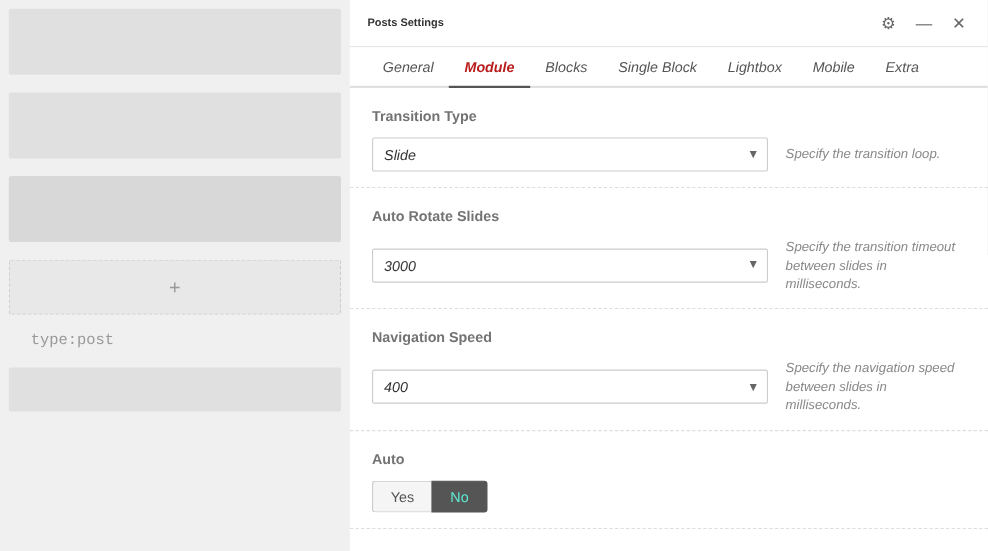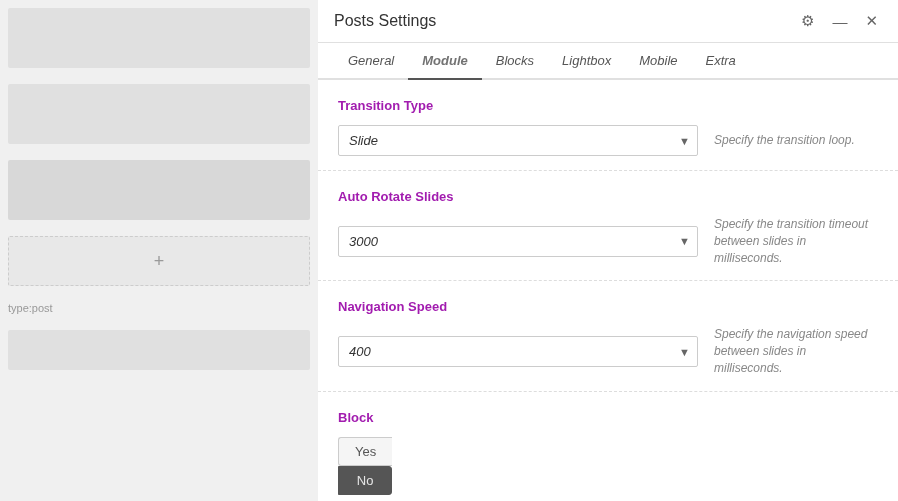--- a/index.html
+++ b/index.html
@@ -49,23 +49,24 @@
       align-items: center;
       justify-content: center;
       border: 1px dashed #ccc;
       cursor: pointer;
     }
     .plus-icon {
       font-size: 18px;
       color: #999;
     }
     .left-label {
-      font-size: 11px;
+      font-size: 14px;
       color: #999;
-      padding: 8px 8px;
+      padding: 8px 28px;
+      font-family: Liberation Mono, monospace;
     }
     .left-footer-block {
       background: #e0e0e0;
       height: 40px;
       margin: 8px;
       border-radius: 2px;
     }
 
     
     .right-panel {
@@ -78,22 +79,22 @@
 
     
     .dialog-header {
       display: flex;
       align-items: center;
       justify-content: space-between;
       padding: 10px 16px 0 16px;
       border-bottom: 1px solid #e0e0e0;
     }
     .dialog-title {
-      font-size: 16px;
-      font-weight: 400;
+      font-size: 10px;
+      font-weight: 700;
       color: #333;
       padding-bottom: 10px;
     }
     .header-icons {
       display: flex;
       align-items: center;
       gap: 10px;
       padding-bottom: 10px;
     }
     .header-icon-btn {
@@ -118,41 +119,41 @@
     .tab {
       padding: 10px 14px;
       font-size: 13px;
       color: #555;
       cursor: pointer;
       border-bottom: 2px solid transparent;
       margin-bottom: -2px;
       white-space: nowrap;
     }
     .tab.active {
-      color: #737373;
+      color: #b91c1c;
       font-weight: 600;
       border-bottom: 2px solid #555;
     }
 
     
     .content-area {
       flex: 1;
       overflow-y: auto;
       padding: 0;
     }
 
     .settings-section {
       padding: 18px 20px 14px 20px;
       border-bottom: 1px dashed #ddd;
     }
 
     .section-label {
       font-size: 13px;
       font-weight: 600;
-      color: #a21caf;
+      color: #737373;
       margin-bottom: 12px;
     }
 
     .field-row {
       display: flex;
       align-items: center;
       gap: 16px;
     }
 
     .select-wrapper {
@@ -188,41 +189,40 @@
       flex: 1;
       font-size: 12px;
       color: #888;
       font-style: italic;
       line-height: 1.4;
     }
 
     
     .toggle-group {
       display: flex;
-      flex-direction: column;
     }
     .toggle-btn {
       padding: 6px 16px;
       border: 1px solid #ccc;
       background: #f5f5f5;
       font-size: 13px;
       color: #555;
       cursor: pointer;
       outline: none;
     }
     .toggle-btn:first-child {
       border-radius: 3px 0 0 3px;
       border-right: none;
     }
     .toggle-btn:last-child {
       border-radius: 0 3px 3px 0;
     }
     .toggle-btn.active {
       background: #555;
-      color: #e5e5e5;
+      color: #5eead4;
       border-color: #555;
     }
 
     
     .content-area::-webkit-scrollbar {
       width: 8px;
     }
     .content-area::-webkit-scrollbar-track {
       background: #f0f0f0;
     }
@@ -259,20 +259,21 @@
       <button class="header-icon-btn">
         <span>✕</span>
       </button>
     </div>
   </div>
 
   <div class="tabs-bar">
     <div class="tab">General</div>
     <div class="tab active">Module</div>
     <div class="tab">Blocks</div>
+    <div class="tab">Single Block</div>
     <div class="tab">Lightbox</div>
     <div class="tab">Mobile</div>
     <div class="tab">Extra</div>
   </div>
 
   <div class="content-area">
 
     <div class="settings-section">
       <div class="section-label">Transition Type</div>
       <div class="field-row">
@@ -314,21 +315,21 @@
             <option>600</option>
             <option>800</option>
           </select>
           <span class="select-arrow">▼</span>
         </div>
         <span class="field-description">Specify the navigation speed between slides in milliseconds.</span>
       </div>
     </div>
 
     <div class="settings-section">
-      <div class="section-label">Block</div>
+      <div class="section-label">Auto</div>
       <div class="field-row">
         <div class="toggle-group">
           <button class="toggle-btn">Yes</button>
           <button class="toggle-btn active">No</button>
         </div>
       </div>
     </div>
 
     <div class="settings-section">
       <div class="section-label">Navigation</div>

